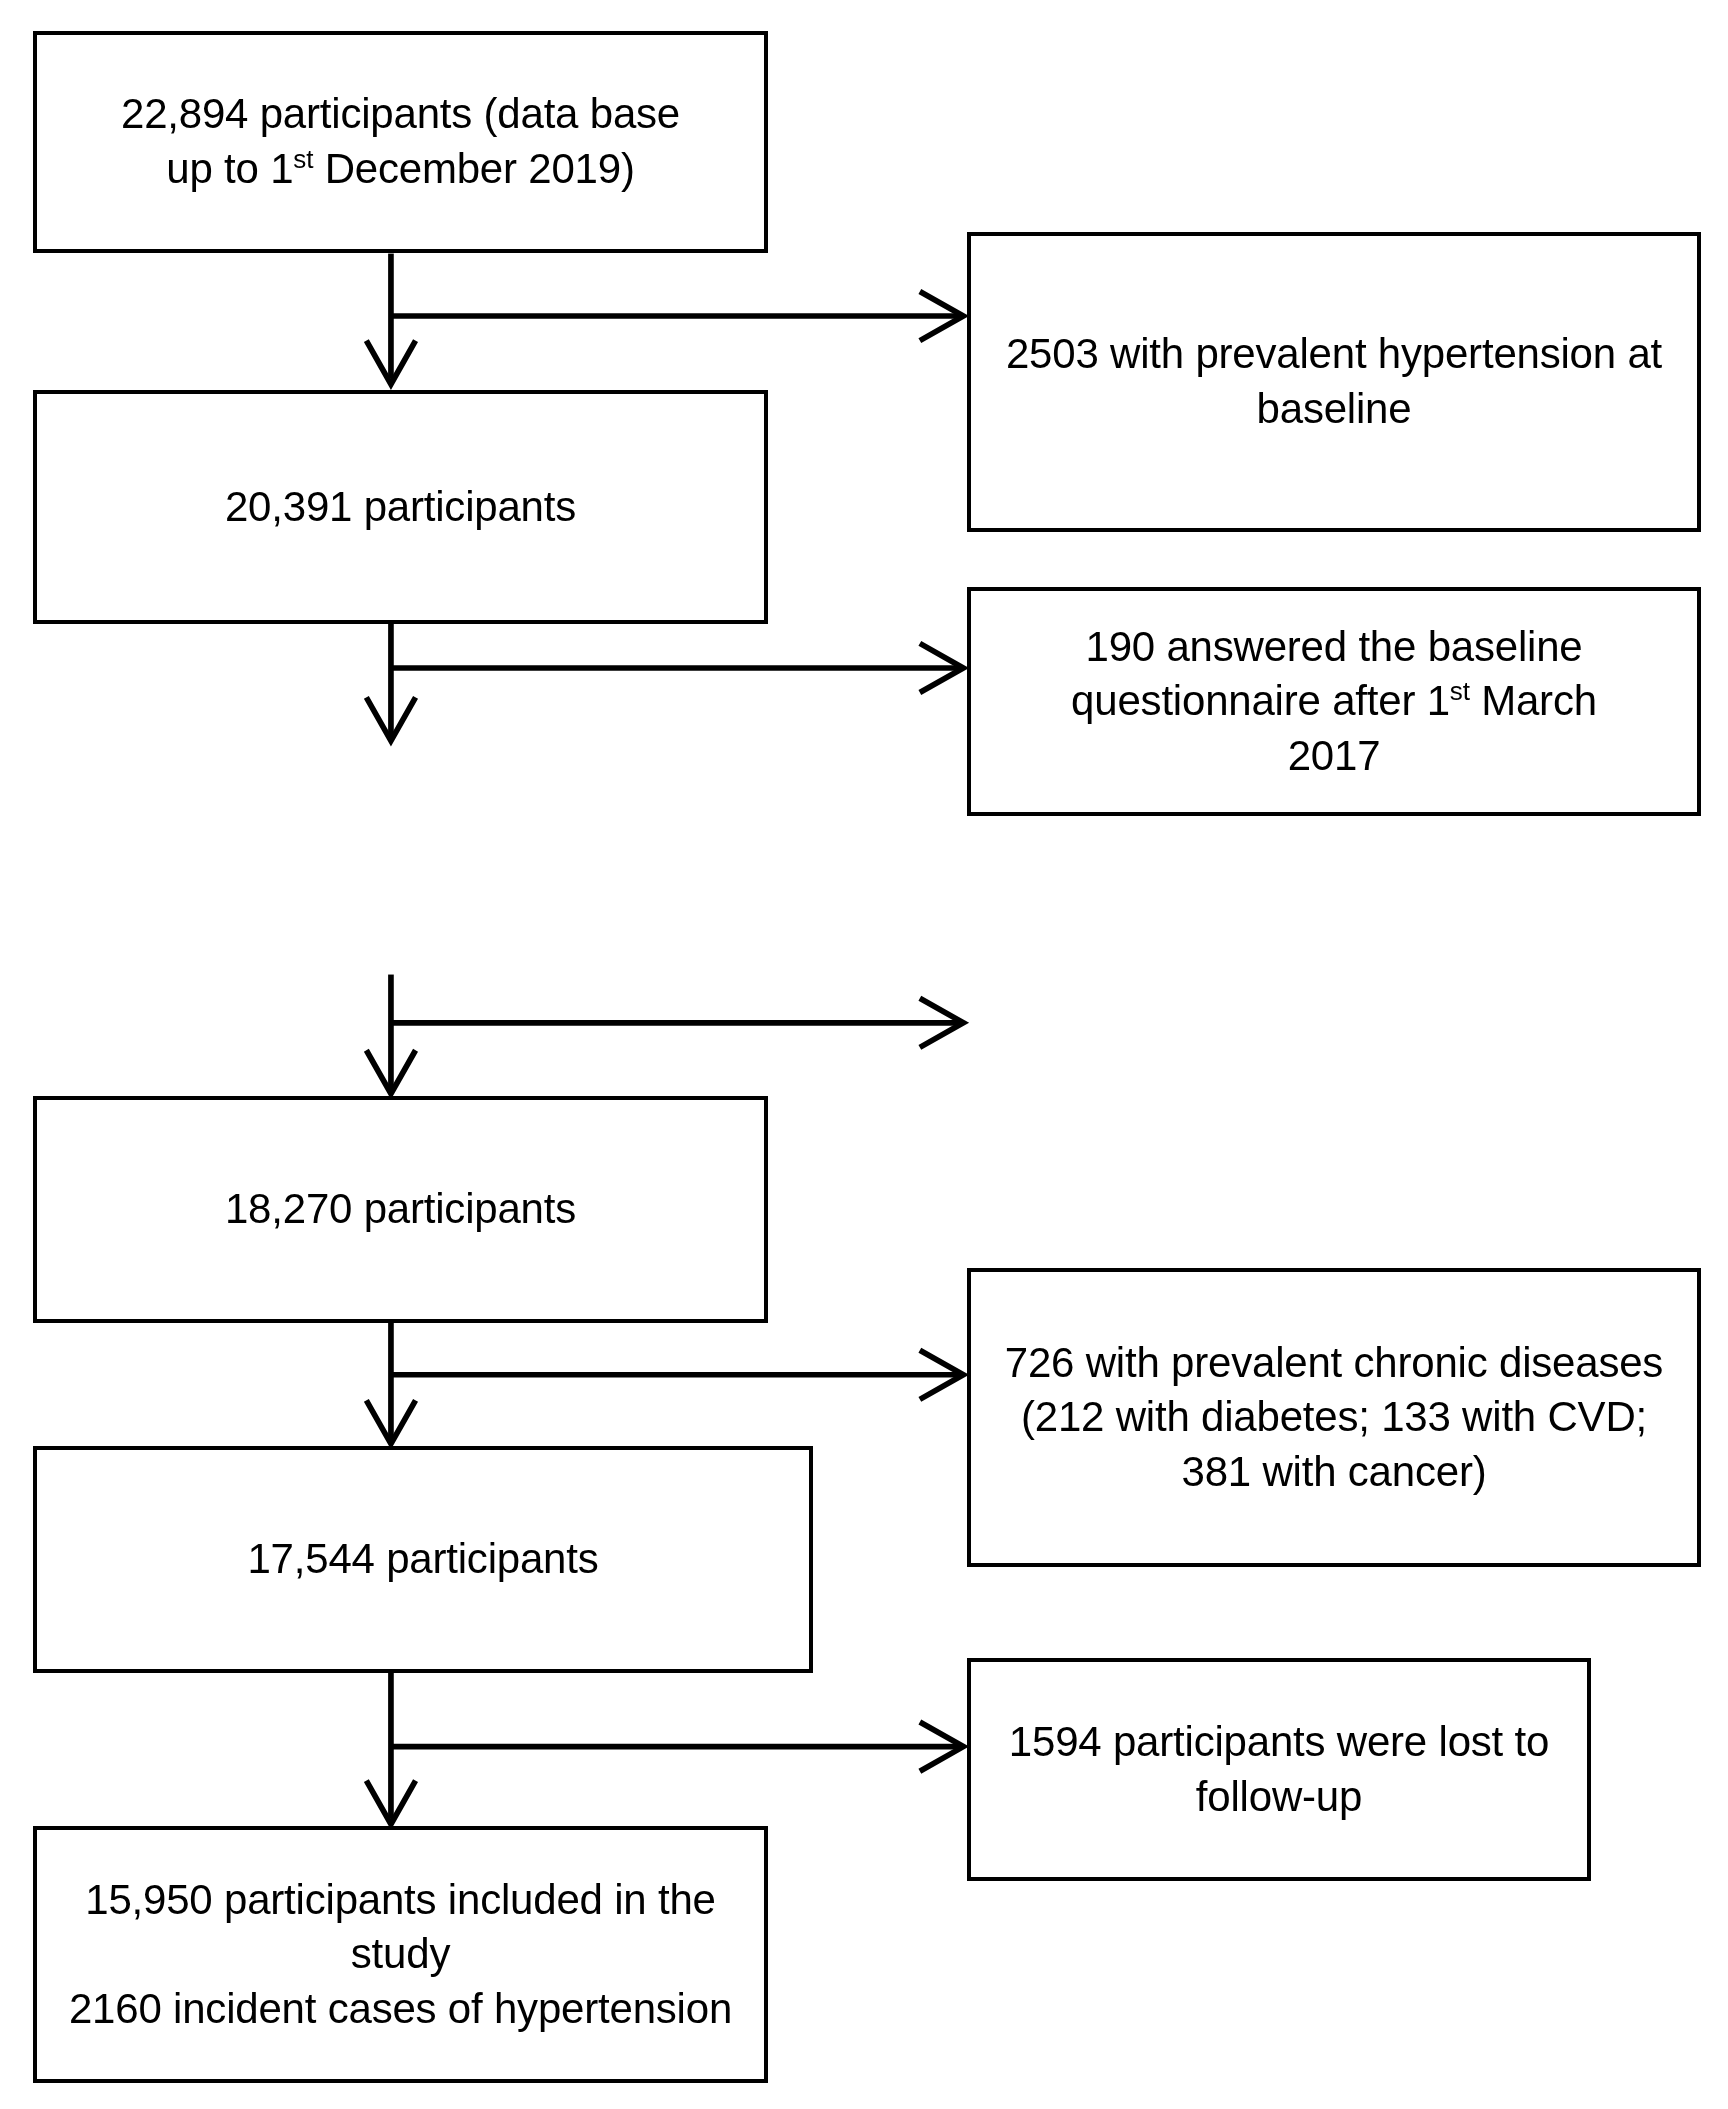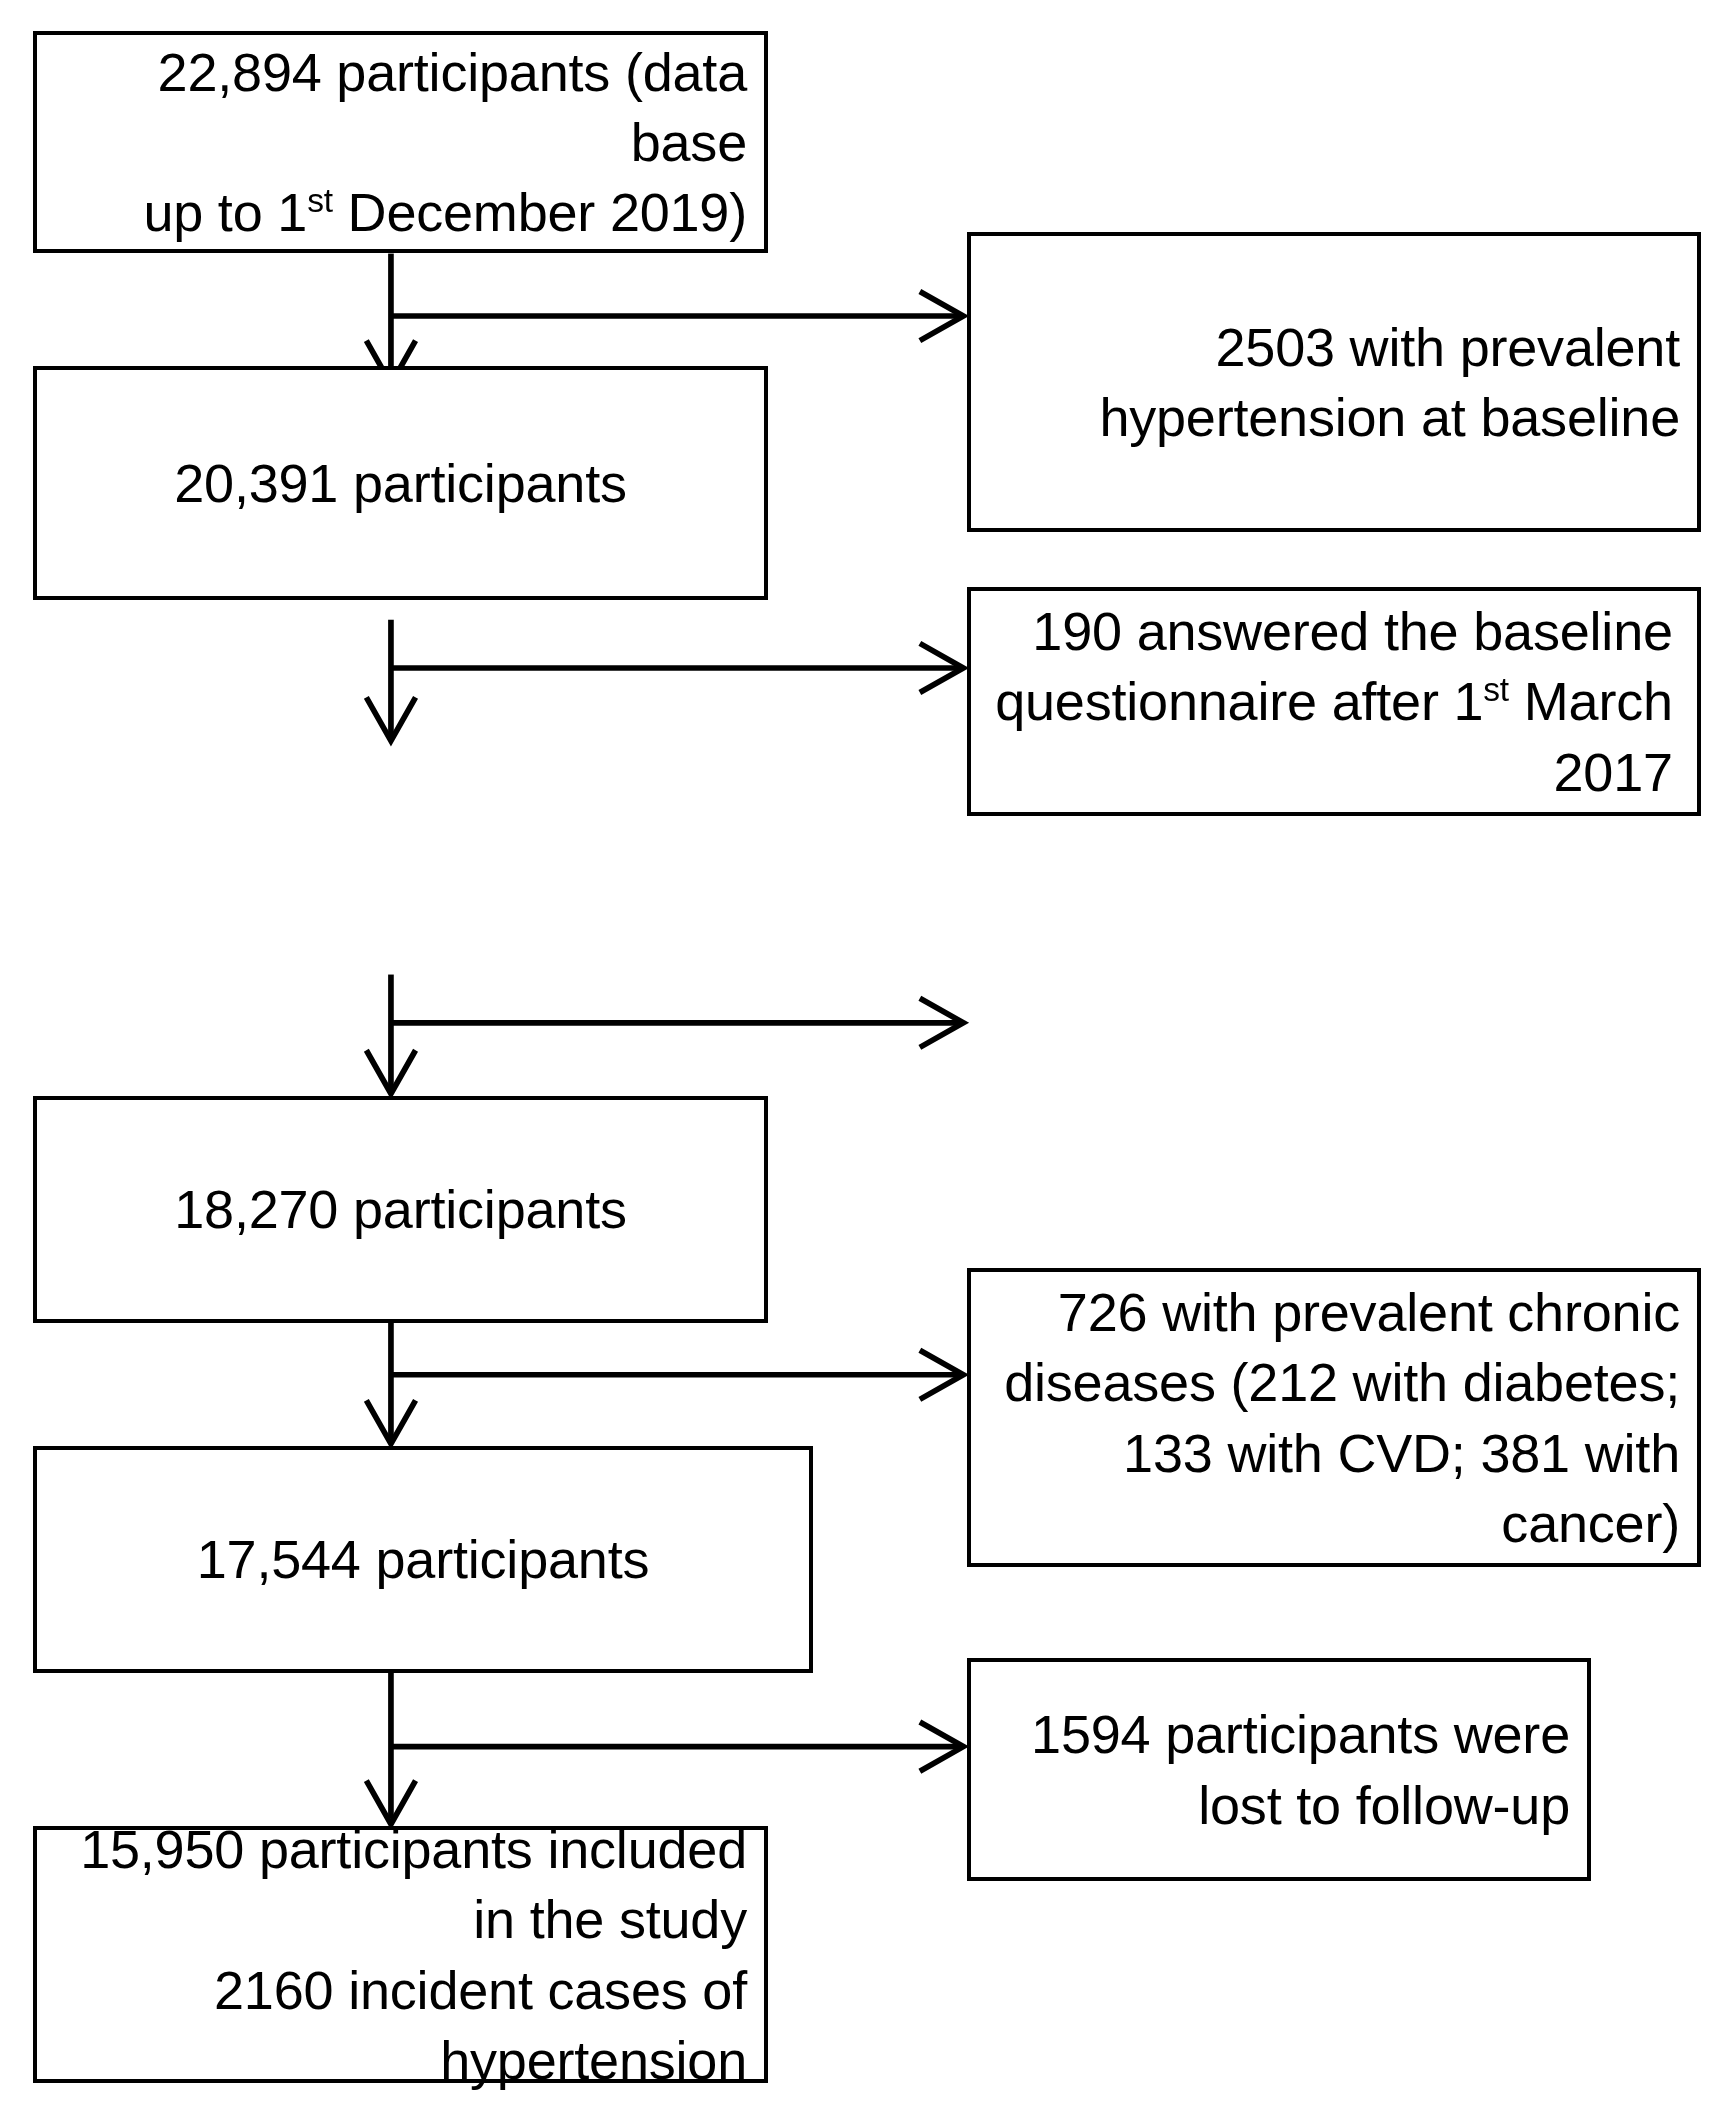--- a/index.html
+++ b/index.html
@@ -33,28 +33,27 @@
     background: #ffffff;
     display: flex;
     align-items: center;
     justify-content: center;
     text-align: center;
     padding: 5.7px 17px;
     z-index: 3;
   }
   .node-text {
     font-family: "Liberation Sans", sans-serif;
-    font-size: 54px;
+    font-size: 42px;
     line-height: 1.30;
     font-weight: 400;
     letter-spacing: -0.2px;
     color: #000000;
     white-space: pre-line;
     margin: 0;
-    text-align: right;
   }
   .node-text sup {
     font-size: 0.62em;
     vertical-align: super;
     line-height: 0;
   }
 </style>
 </head>
 <body>
 
@@ -95,21 +94,21 @@
       <path d="M 972 1055 L 1018 1081 L 972 1107"></path>
       <path d="M 972 1427 L 1018 1453 L 972 1479"></path>
       <path d="M 972 1820 L 1018 1846 L 972 1872"></path>
     </g>
   </svg>
 
   <div class="node-box" style="left:33px; top:31px; width:735px; height:222px;">
     <p class="node-text"><span>22,894 participants (data base</span><br><span>up to 1</span><sup>st</sup><span> December 2019)</span></p>
   </div>
 
-  <div class="node-box" style="left:33px; top:366px; width:735px; height:234px;">
+  <div class="node-box" style="left:33px; top:390px; width:735px; height:234px;">
     <p class="node-text">20,391 participants</p>
   </div>
 
 
   <div class="node-box" style="left:33px; top:1096px; width:735px; height:227px;">
     <p class="node-text">18,270 participants</p>
   </div>
 
   <div class="node-box" style="left:33px; top:1446px; width:780px; height:227px;">
     <p class="node-text">17,544 participants</p>

